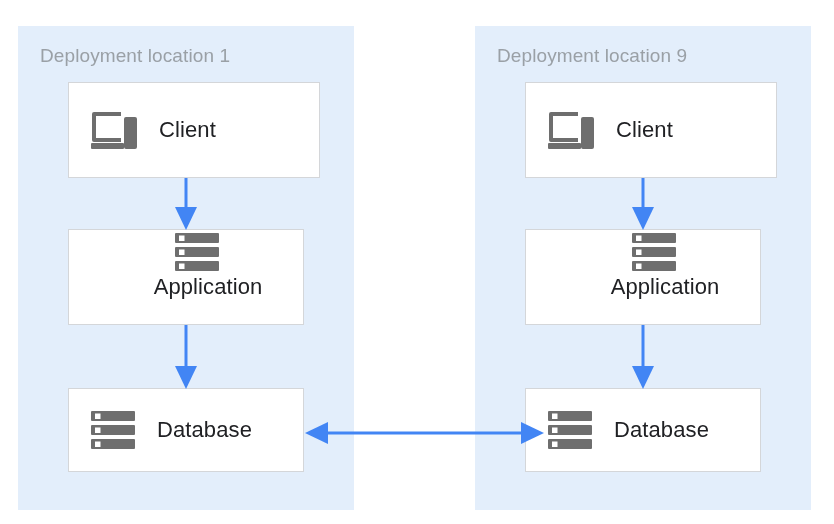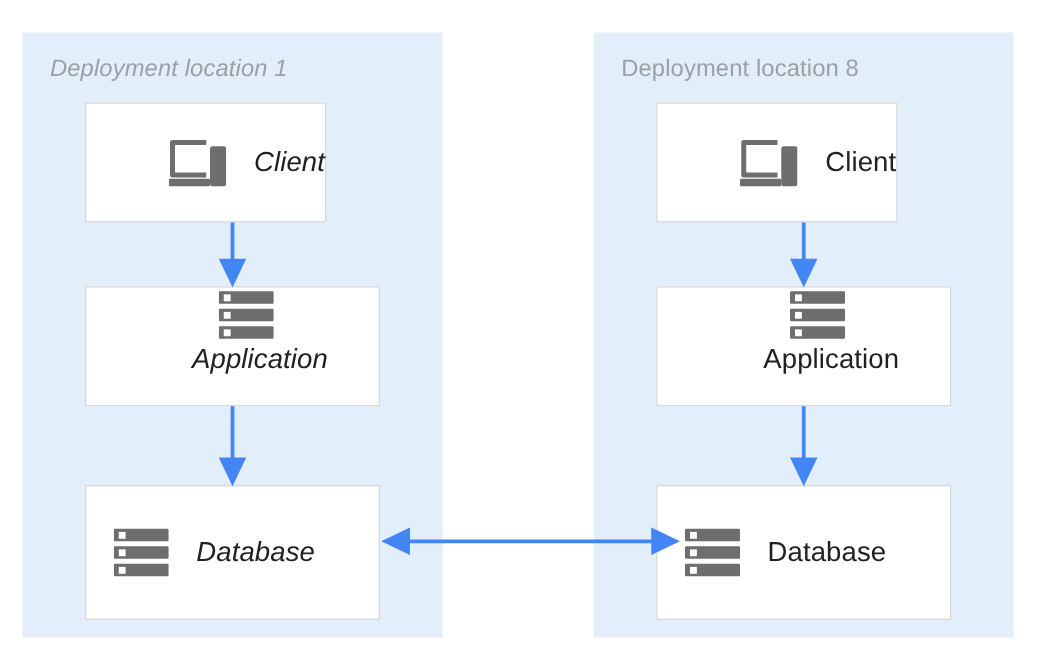--- a/index.html
+++ b/index.html
@@ -21,21 +21,21 @@
     background: #ffffff;
     overflow: hidden;
   }
 
   
   .zone {
     position: absolute;
     background: #e3eefb;
     box-sizing: border-box;
   }
-  #zone-1 { left: 18px;  top: 26px; width: 336px; height: 484px; font-style: italic; }
+  #zone-1 { left: 18px;  top: 26px; width: 336px; height: 484px; }
   #zone-2 { left: 475px; top: 26px; width: 336px; height: 484px; }
 
   .zone-title {
     position: absolute;
     left: 22px;
     top: 18px;
     font-size: 19px;
     line-height: 24px;
     color: #9aa0a6;
     letter-spacing: 0.1px;
@@ -54,23 +54,23 @@
   }
   .node-label {
     font-size: 22px;
     color: #202124;
     letter-spacing: 0.1px;
     margin-left: 22px;
     white-space: nowrap;
   }
 
   
-  .n-client { left: 50px; top: 56px;  width: 193px; height: 96px; justify-content: flex-end; }
+  .n-client { left: 50px; top: 56px;  width: 252px; height: 96px; }
   .n-app    { left: 50px; top: 203px; width: 236px; height: 96px; flex-direction: column; }
-  .n-db     { left: 50px; top: 362px; width: 236px; height: 108px; }
+  .n-db     { left: 50px; top: 362px; width: 236px; height: 84px; }
 
   
   .icon {
     flex: 0 0 auto;
     display: block;
   }
   .icon-client { width: 46px; height: 40px; }
   .icon-server { width: 44px; height: 44px; }
 
   
@@ -119,21 +119,21 @@
         <rect fill="#6e6e6e" x="0" y="17" width="44" height="10" rx="1"></rect>
         <rect fill="#ffffff" x="4" y="19.5" width="5.5" height="5.5"></rect>
         <rect fill="#6e6e6e" x="0" y="31" width="44" height="10" rx="1"></rect>
         <rect fill="#ffffff" x="4" y="33.5" width="5.5" height="5.5"></rect>
       </svg>
       <span class="node-label">Database</span>
     </div>
   </div>
 
   <div class="zone" id="zone-2">
-    <div class="zone-title">Deployment location 8</div>
+    <div class="zone-title">Deployment location 9</div>
 
     <div class="node n-client">
       <svg class="icon icon-client" viewBox="0 0 46 40">
         <path fill="#6e6e6e" d="M3,2 h27 v4 h-25 v22 h25 v4 h-27 a2,2 0 0 1 -2,-2 v-26 a2,2 0 0 1 2,-2 z"></path>
         <rect fill="#6e6e6e" x="0" y="33" width="33" height="6" rx="1"></rect>
         <path fill="#6e6e6e" d="M35,7 h9 a2,2 0 0 1 2,2 v28 a2,2 0 0 1 -2,2 h-9 a2,2 0 0 1 -2,-2 v-28 a2,2 0 0 1 2,-2 z M36,12 h7 v22 h-7 z"></path>
       </svg>
       <span class="node-label">Client</span>
     </div>
 

